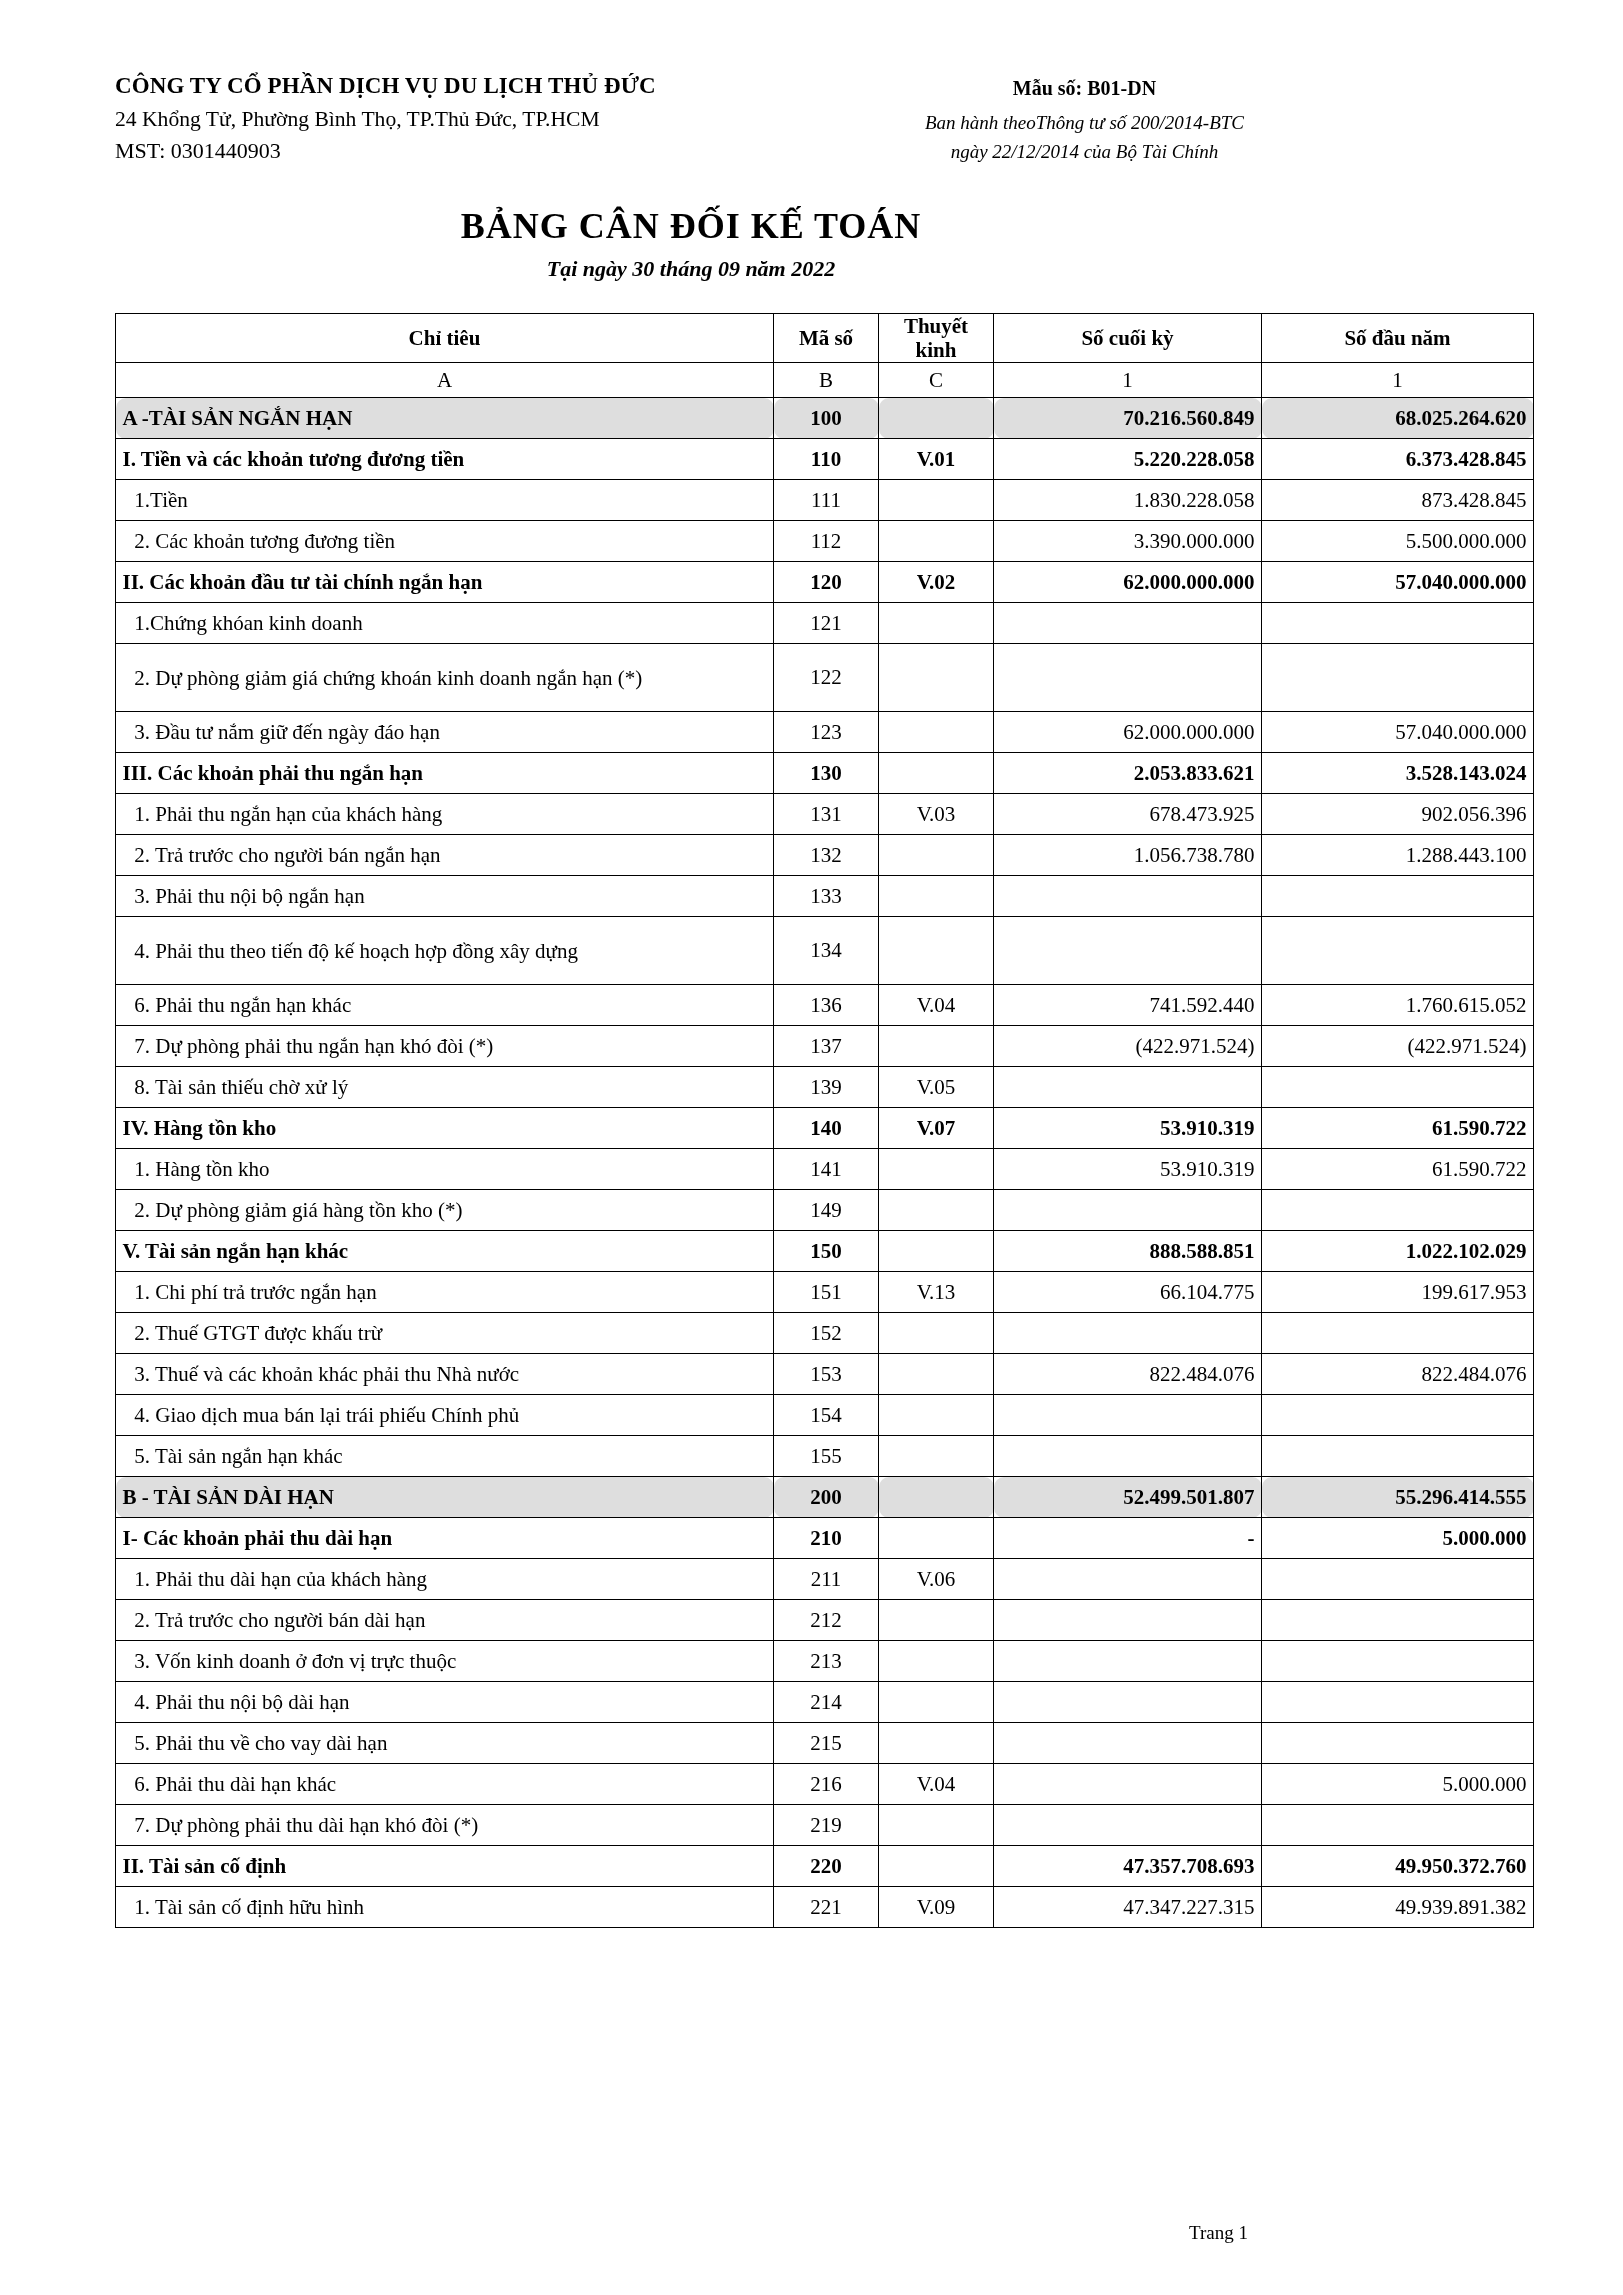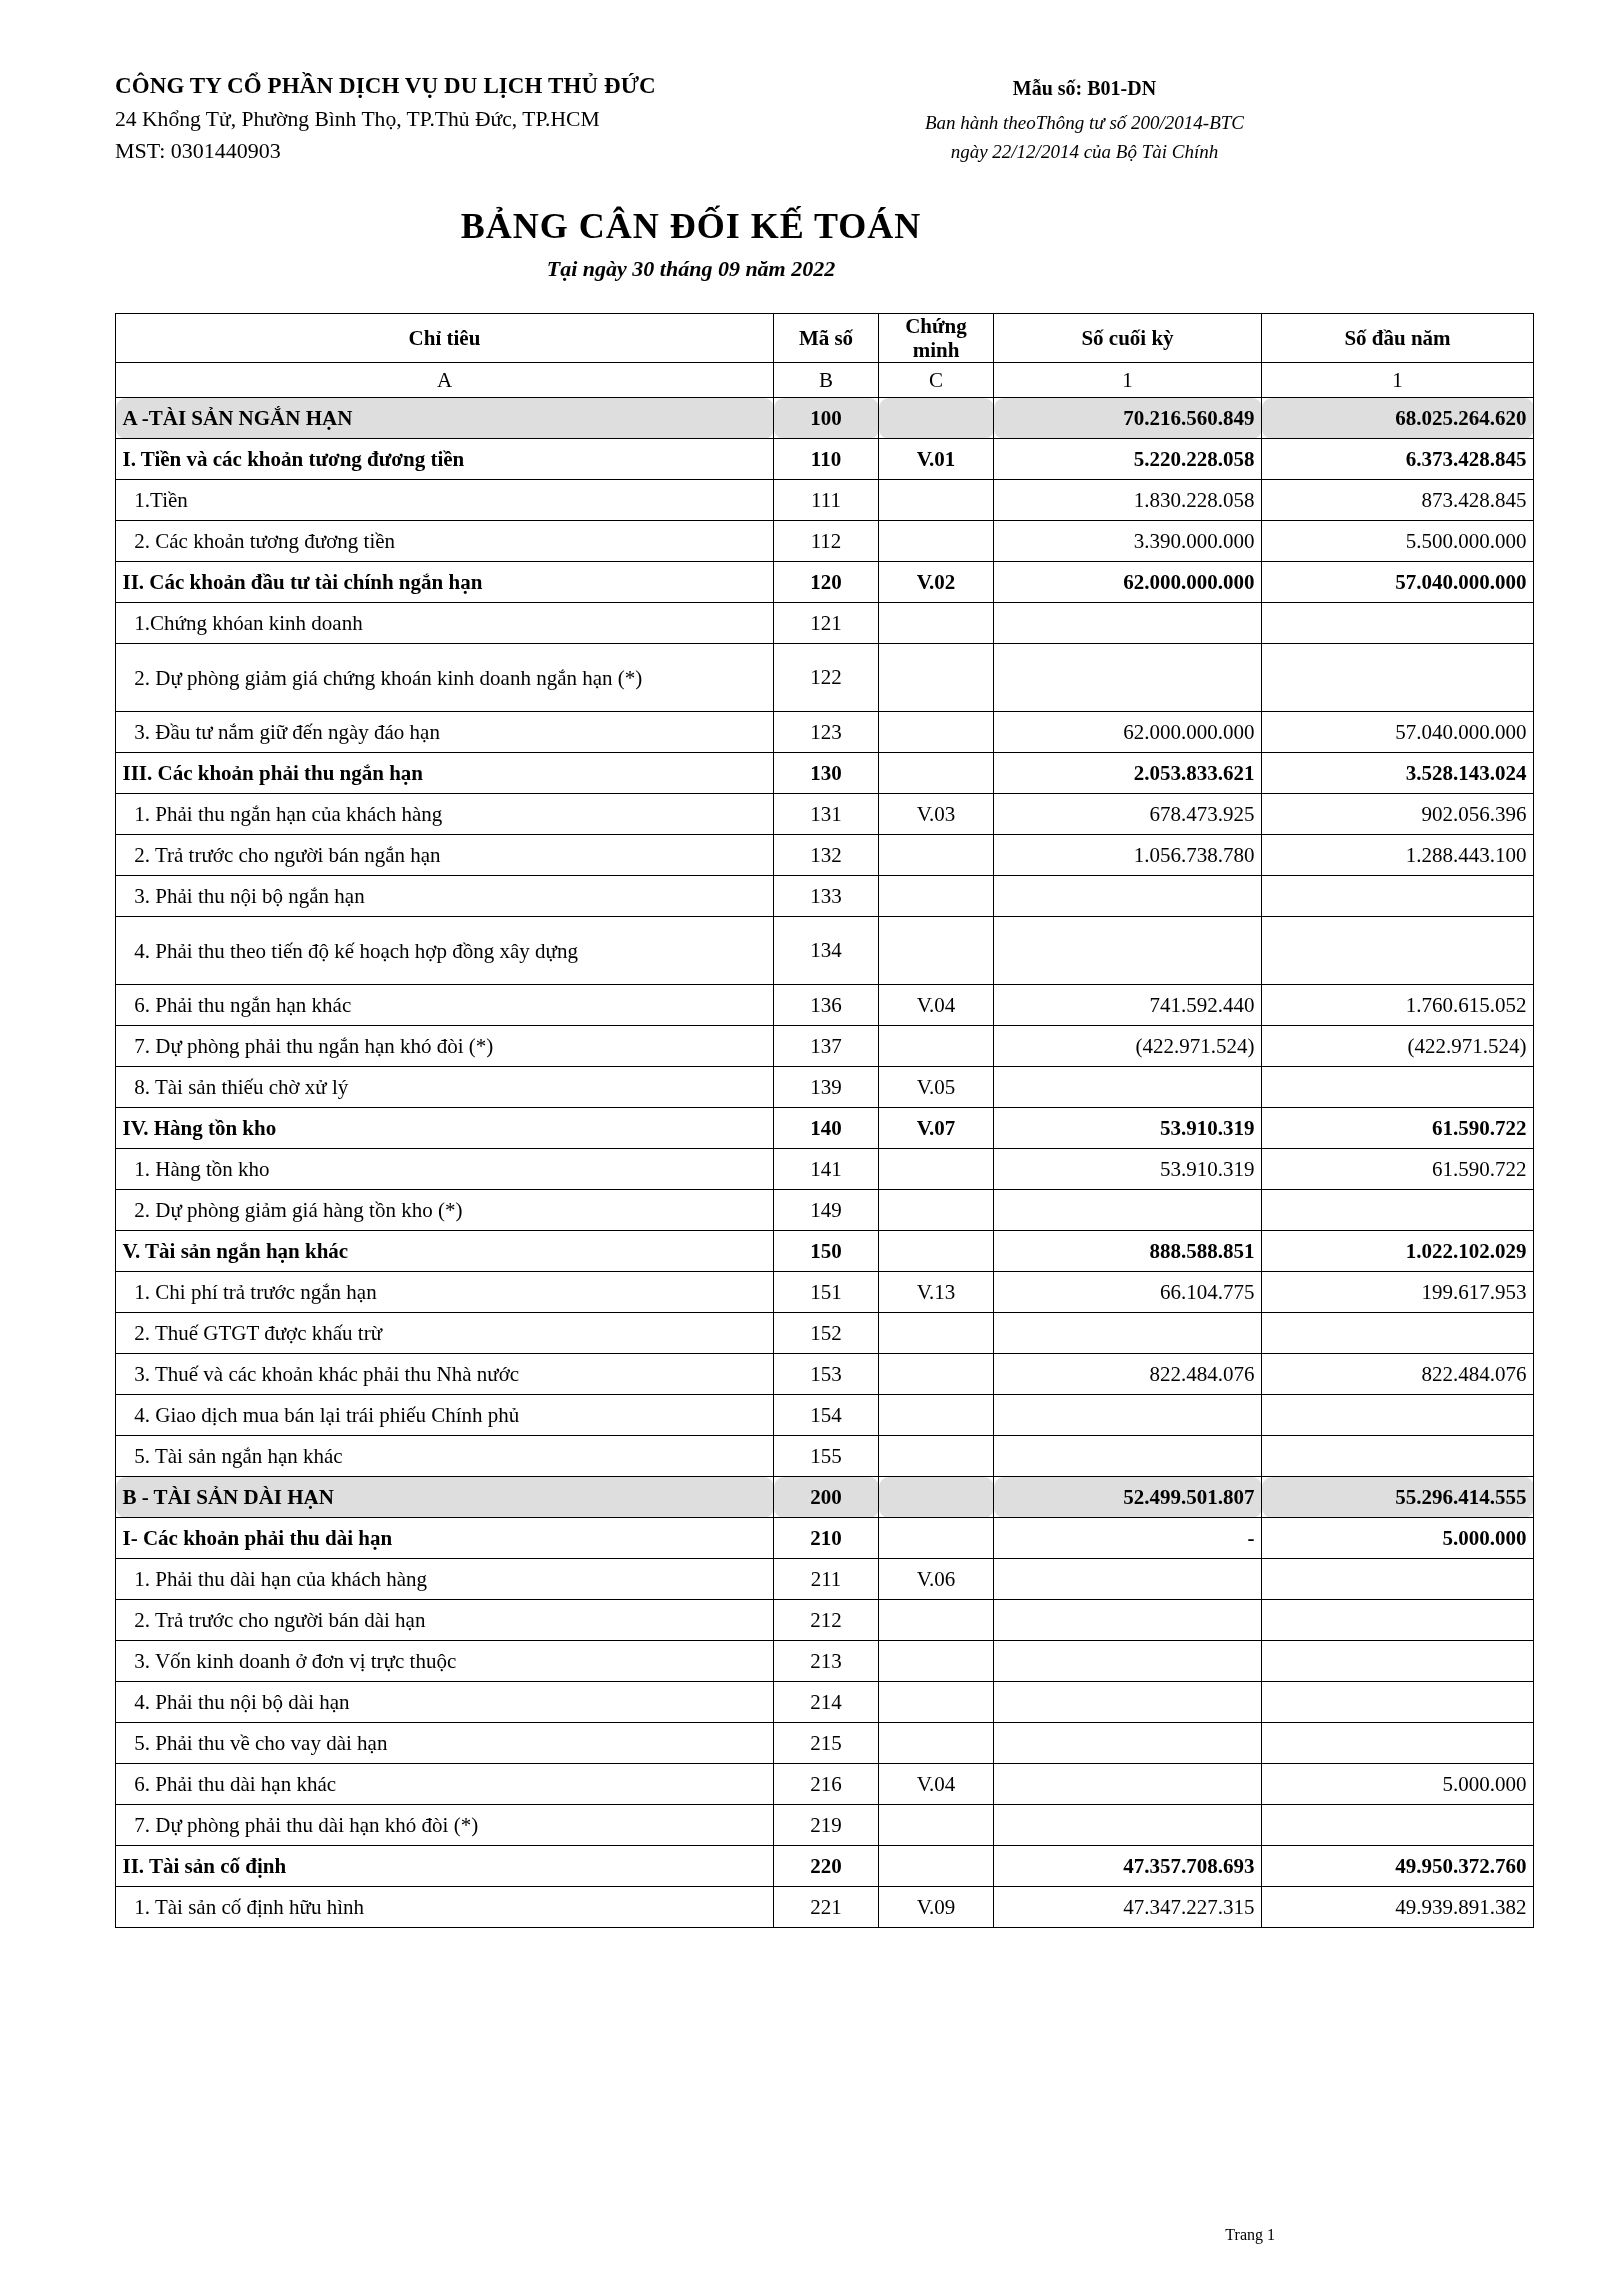--- a/index.html
+++ b/index.html
@@ -125,23 +125,23 @@
   td.label.indent { padding-left: 18.3px; }
   td.code, td.note { text-align: center; }
   td.num { text-align: right; padding-right: 11.8px; }
 
   tr.bold td { font-weight: bold; border-radius: 10px; }
   tr.shaded td { background: #dedede; }
   tr.tall td { height: 68px; }
 
   .footer {
     position: absolute;
-    right: 90px;
+    right: 117px;
     bottom: 51px;
-    font-size: 16px;
+    font-size: 19px;
   }
 </style>
 </head>
 <body>
 
 <div class="page">
 
   <div class="header">
     <div class="company">
       <div class="name">CÔNG TY CỔ PHẦN DỊCH VỤ DU LỊCH THỦ ĐỨC</div>
@@ -163,21 +163,21 @@
       <col class="c-label">
         <col class="c-code">
         <col class="c-note">
         <col class="c-cur">
         <col class="c-prev">
     </colgroup>
     <thead>
       <tr>
         <th>Chỉ tiêu</th>
         <th>Mã số</th>
-        <th>Chứng minh</th>
+        <th>Thuyết kinh</th>
         <th>Số cuối kỳ</th>
         <th>Số đầu năm</th>
       </tr>
       <tr>
         <th class="sub">A</th>
         <th class="sub">B</th>
         <th class="sub">C</th>
         <th class="sub">1</th>
         <th class="sub">1</th>
       </tr>

